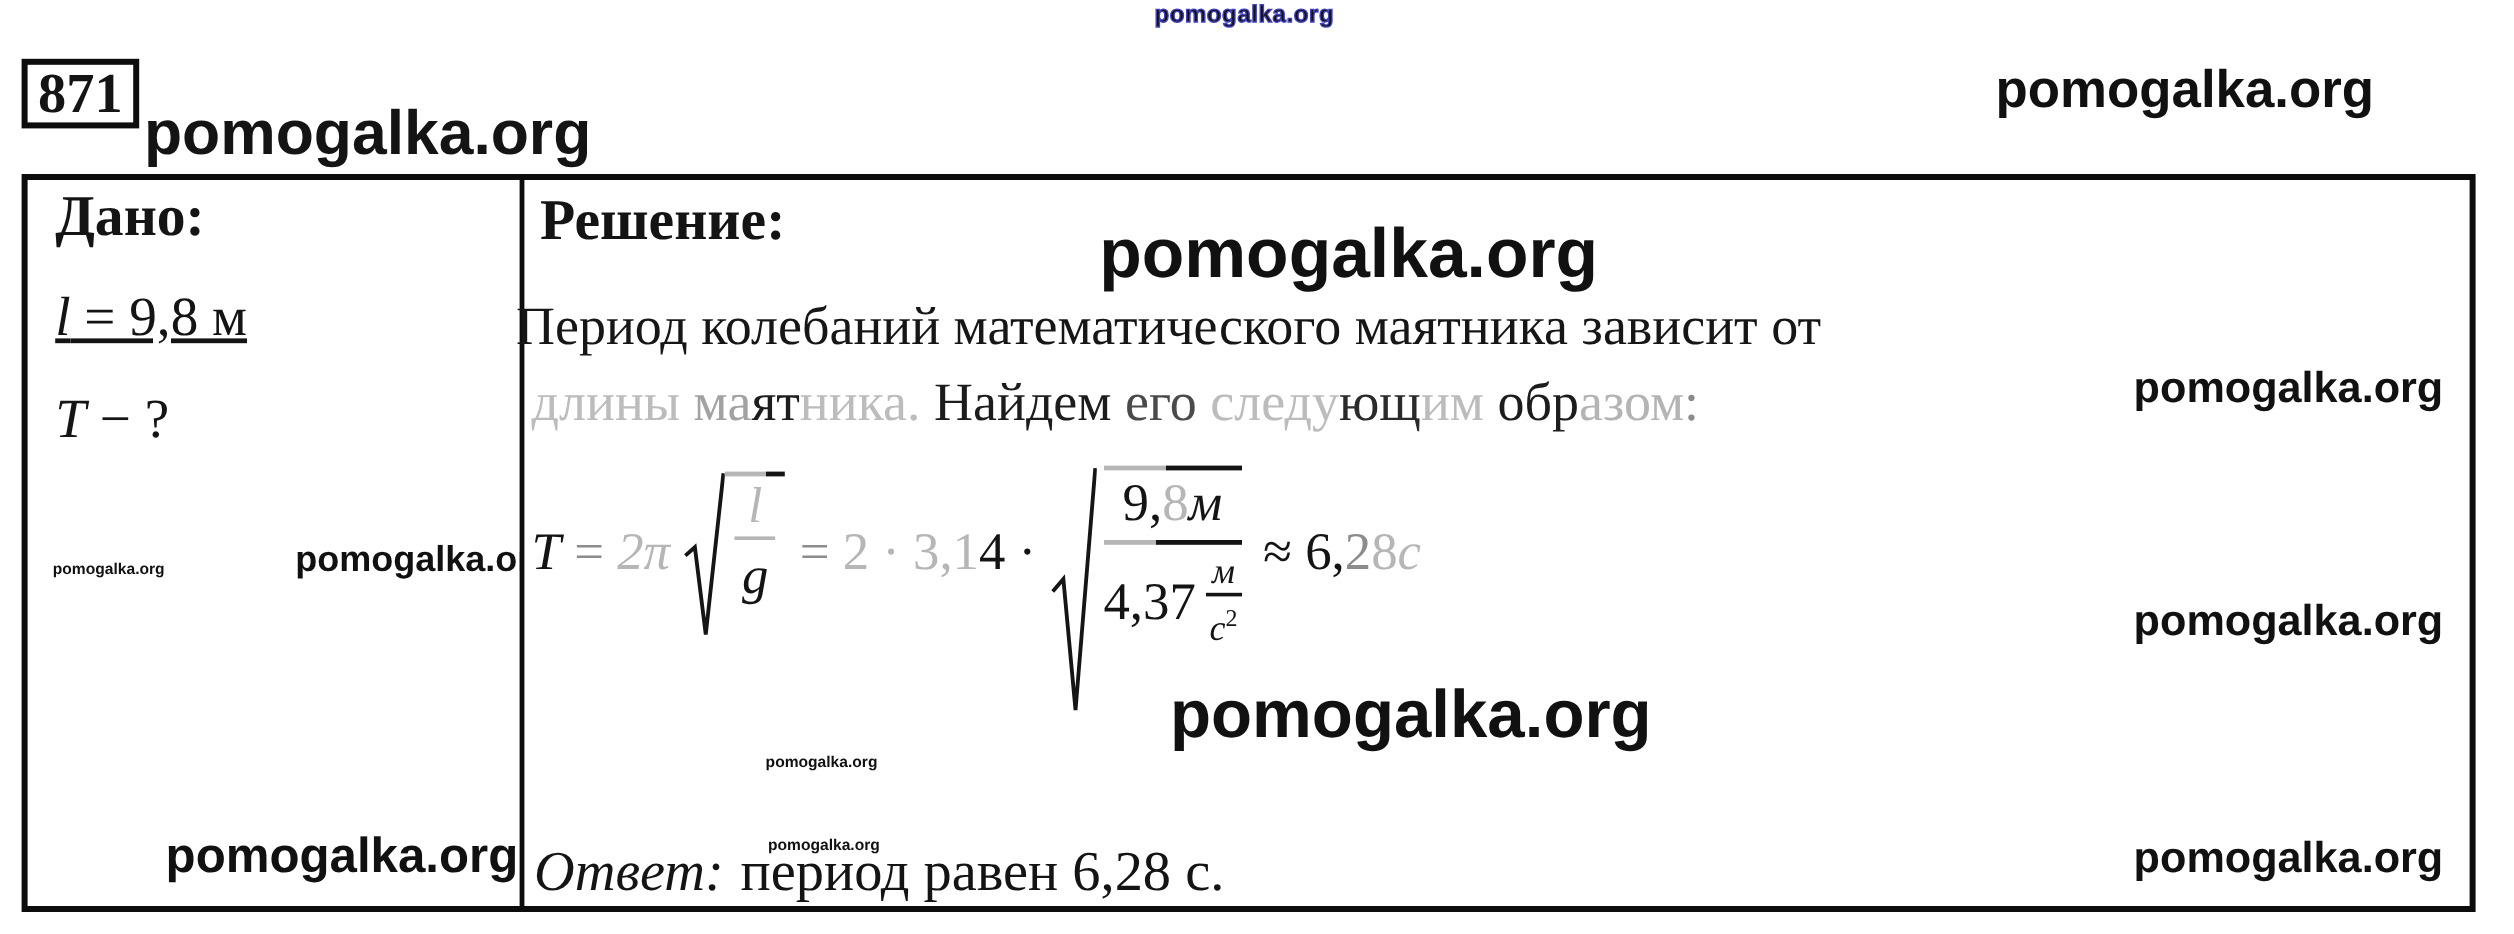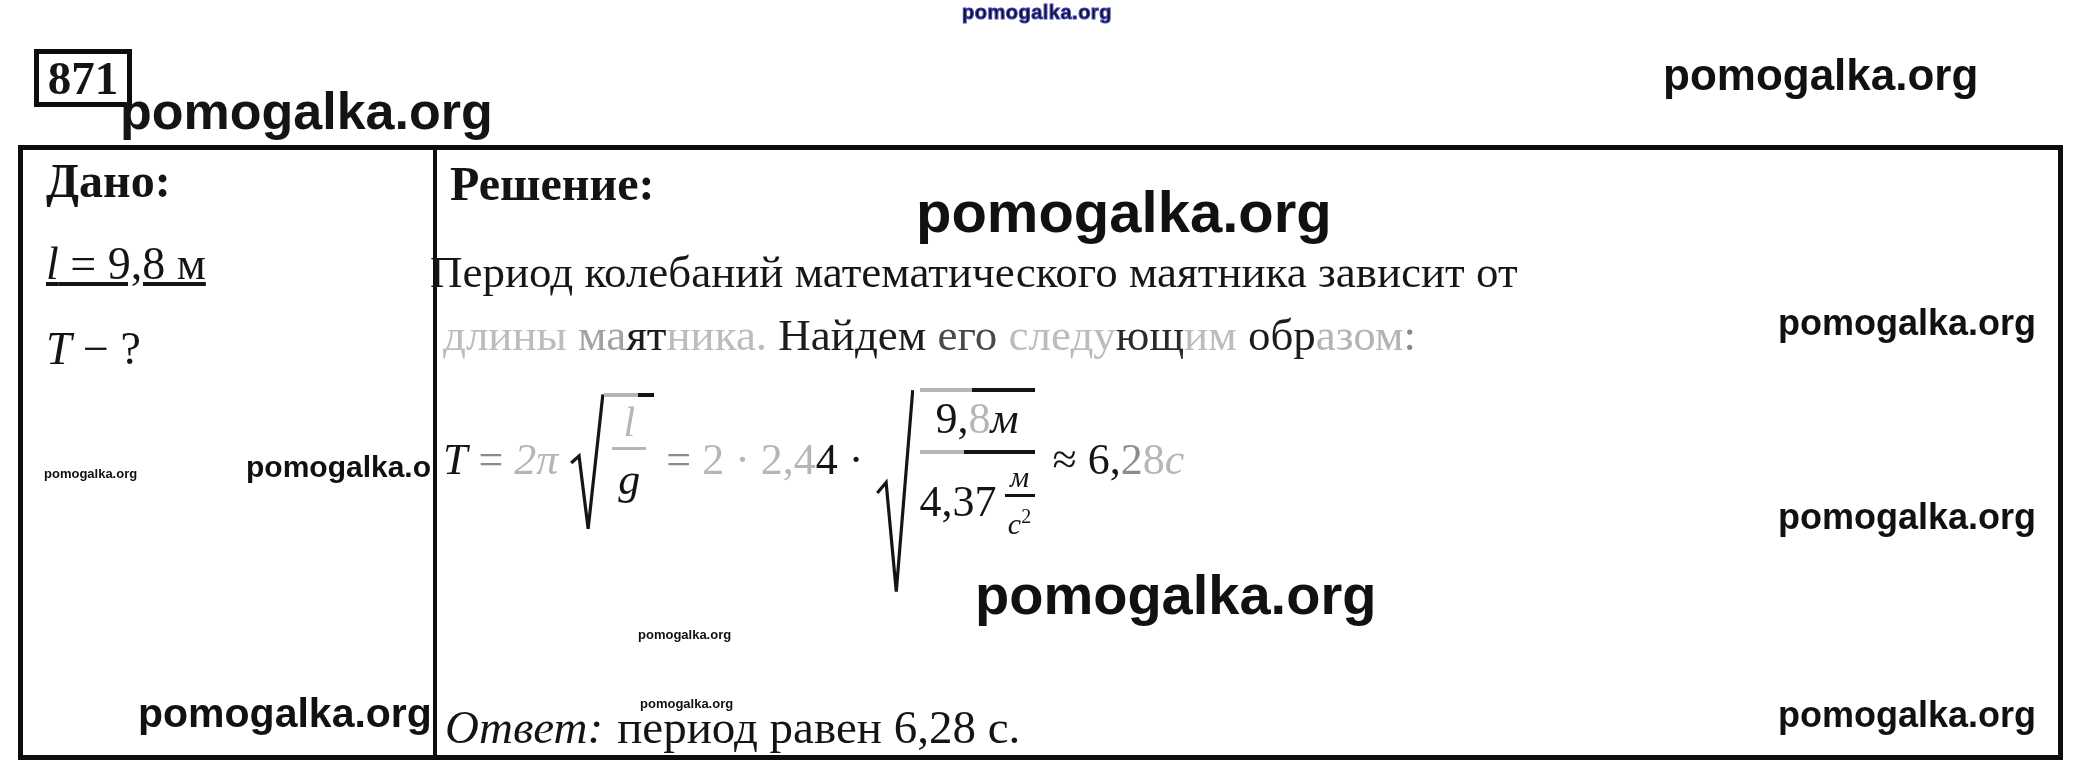--- a/index.html
+++ b/index.html
@@ -13,21 +13,21 @@
   .sans { font-family:"Liberation Sans", sans-serif; }
   .it { font-style:italic; }
 
   
   .wm-blue {
     left:962px; top:2px; font-size:20px; font-weight:bold; letter-spacing:.5px;
     color:#babaec; -webkit-text-stroke:1.1px #4343bf;
   }
   .num-box {
     left:18px; top:49px; width:98px; height:58px;
-    border:5px solid #0d0d0d; display:flex; align-items:center; justify-content:center;margin-left:16px;
+    border:5px solid #0d0d0d; display:flex; align-items:center; justify-content:center;
   }
   .num-box span { font-size:47px; font-weight:bold; line-height:1; }
   .site-title { left:120px; top:84px; font-size:52px; font-weight:bold; line-height:1.05; }
   .wm-top-right { left:1663px; top:52px; font-size:44px; font-weight:bold; line-height:1.05; }
 
   
   .table-frame { left:18px; top:145px; width:2045px; height:615px; border:5px solid #0d0d0d; }
   .col-divider { left:433px; top:145px; width:4px; height:615px; background:#0d0d0d; }
 
   
@@ -128,21 +128,21 @@
       <span class="radicand">
         <span class="vinc vinc1"></span>
         <span class="frac1">
           <span class="num it faded">l</span>
           <span class="bar"></span>
           <span class="den it">g</span>
         </span>
       </span>
     </span>
 
-    <span class="f-line"><span class="midgray">=</span> <span class="faded">2 · 2,4</span><span>4 ·</span></span>
+    <span class="f-line"><span class="midgray">=</span> <span class="faded">2 · 3,1</span><span>4 ·</span></span>
 
     <span class="sqrt">
       <svg class="rad-svg" width="38" height="210" viewBox="0 0 30 100" preserveAspectRatio="none">
           <path d="M1 50 L8 45 L16 97 L29 1" fill="none" stroke="#151515" stroke-width="3.2" vector-effect="non-scaling-stroke"></path>
         </svg>
       <span class="radicand rand2">
         <span class="vinc vinc2"></span>
         <span class="num-row"><span>9,</span><span class="faded">8</span><span class="it">м</span></span>
         <span class="main-bar"></span>
         <span class="den-row">

